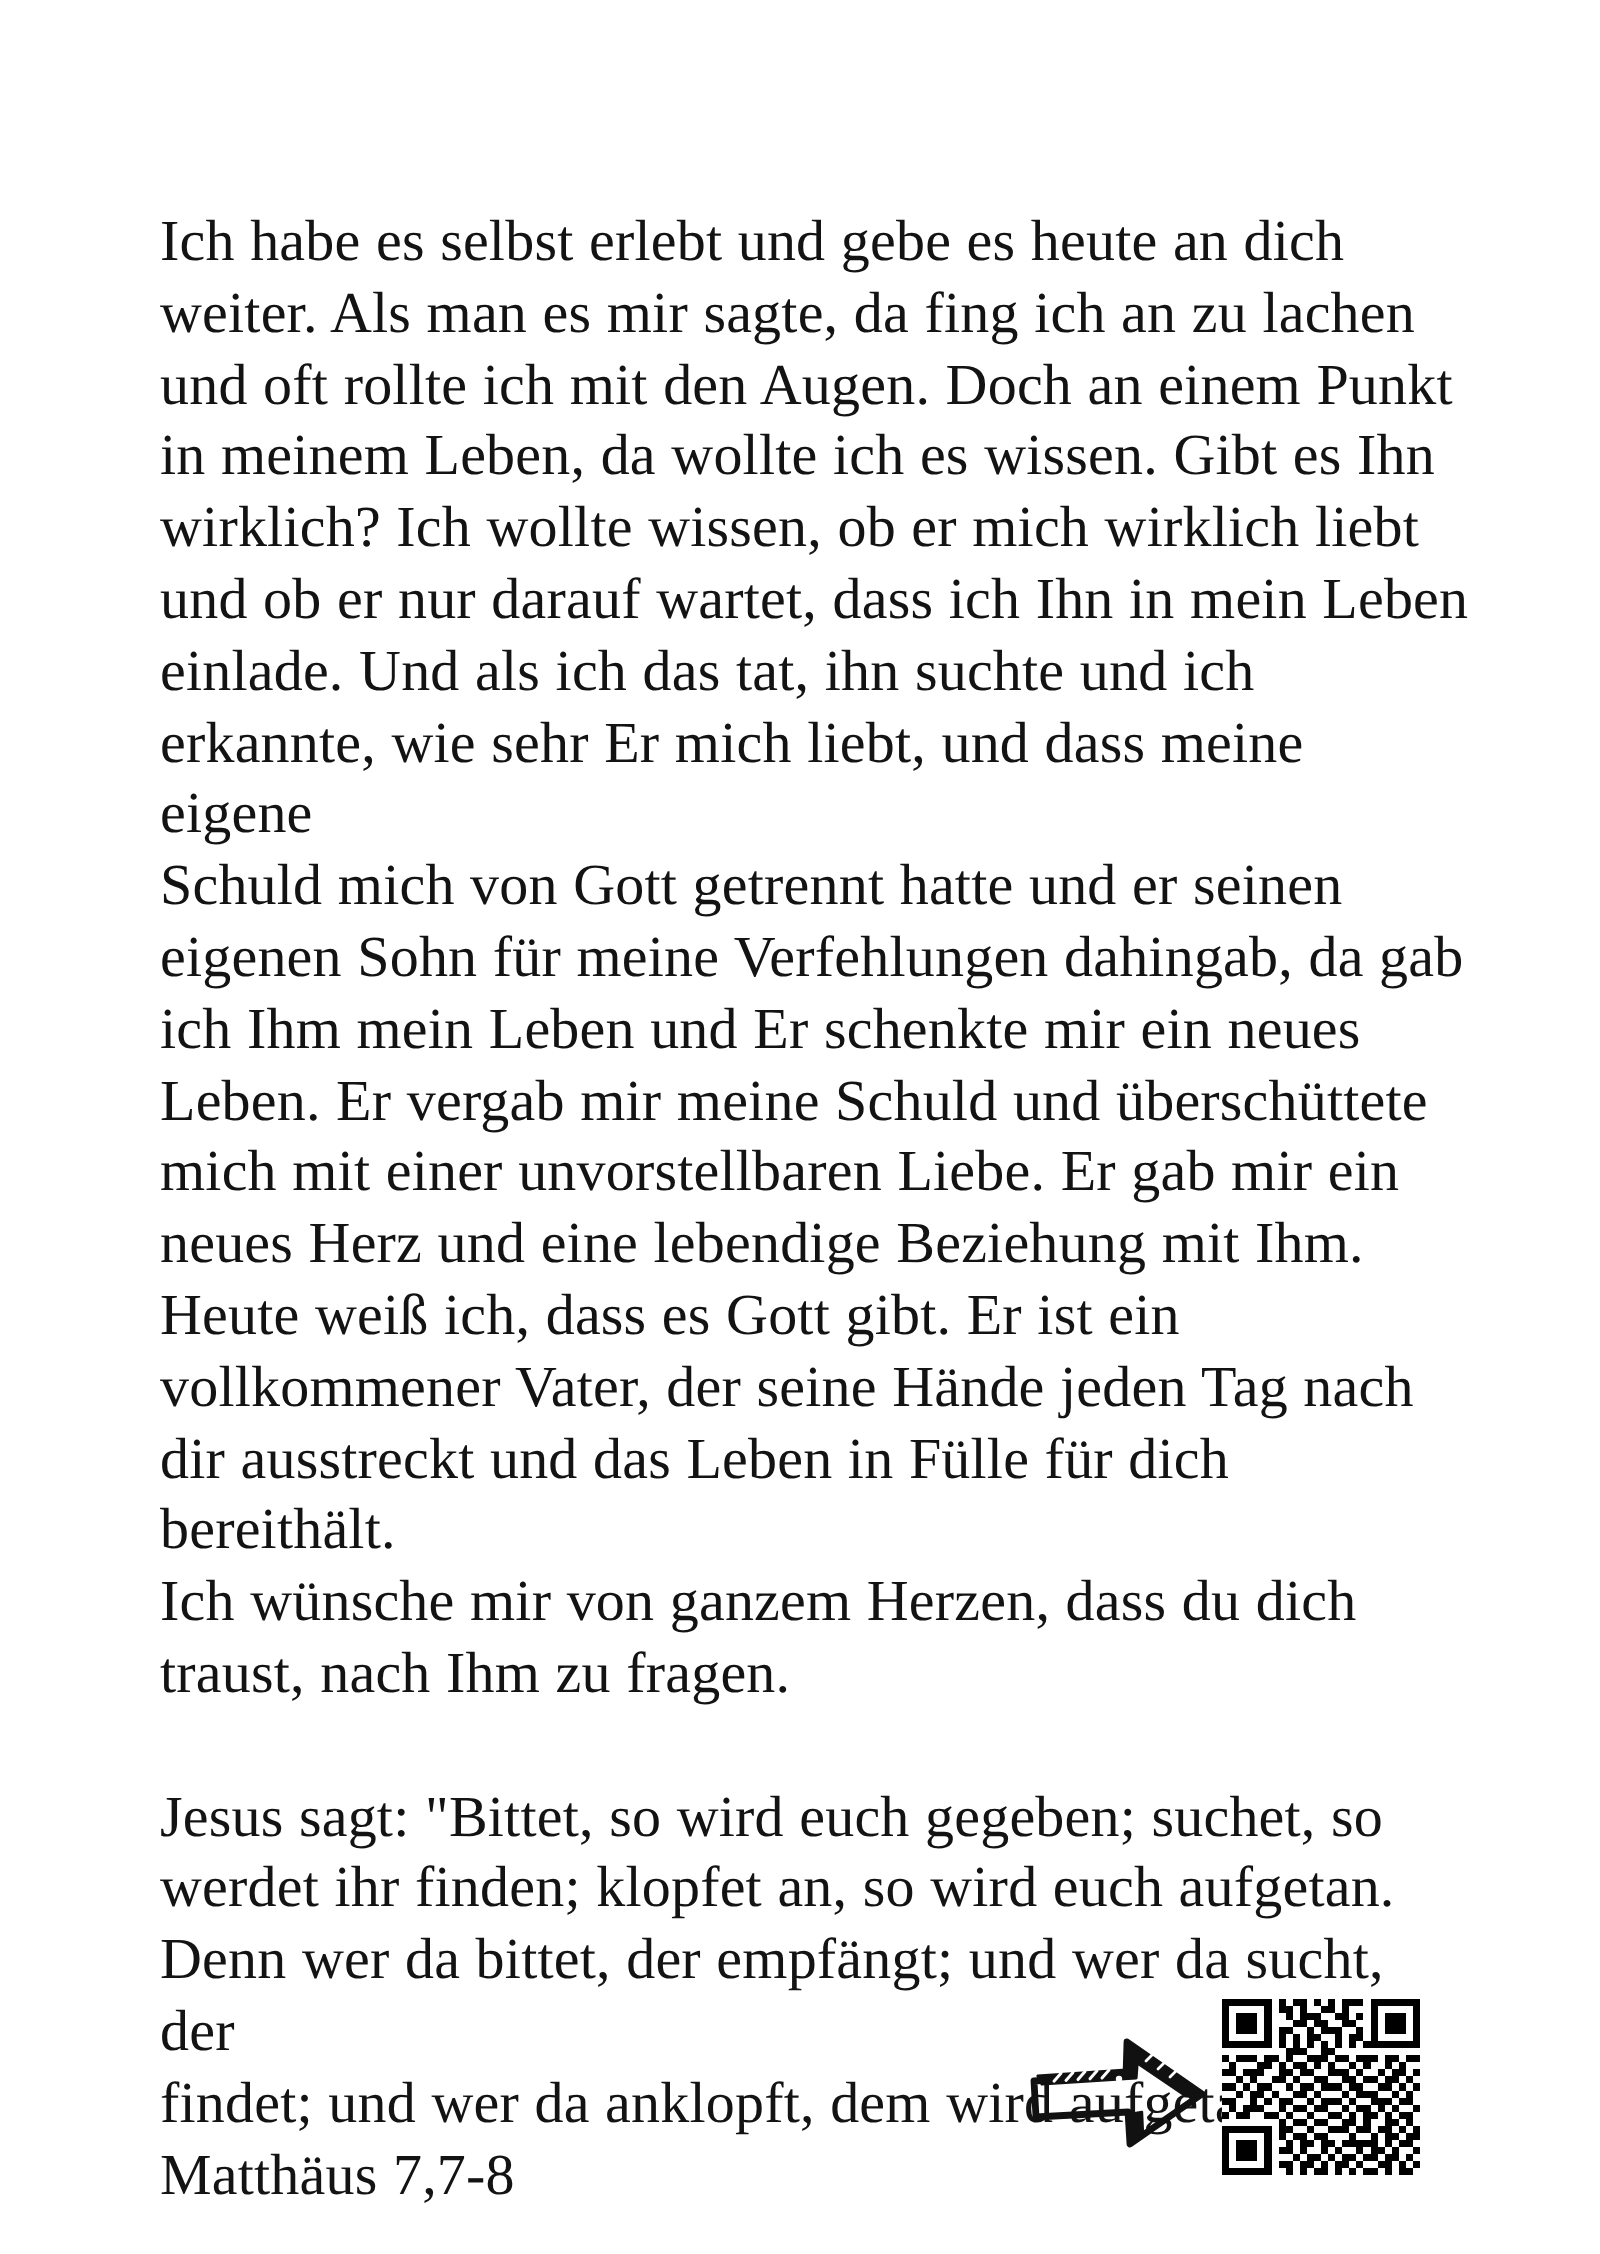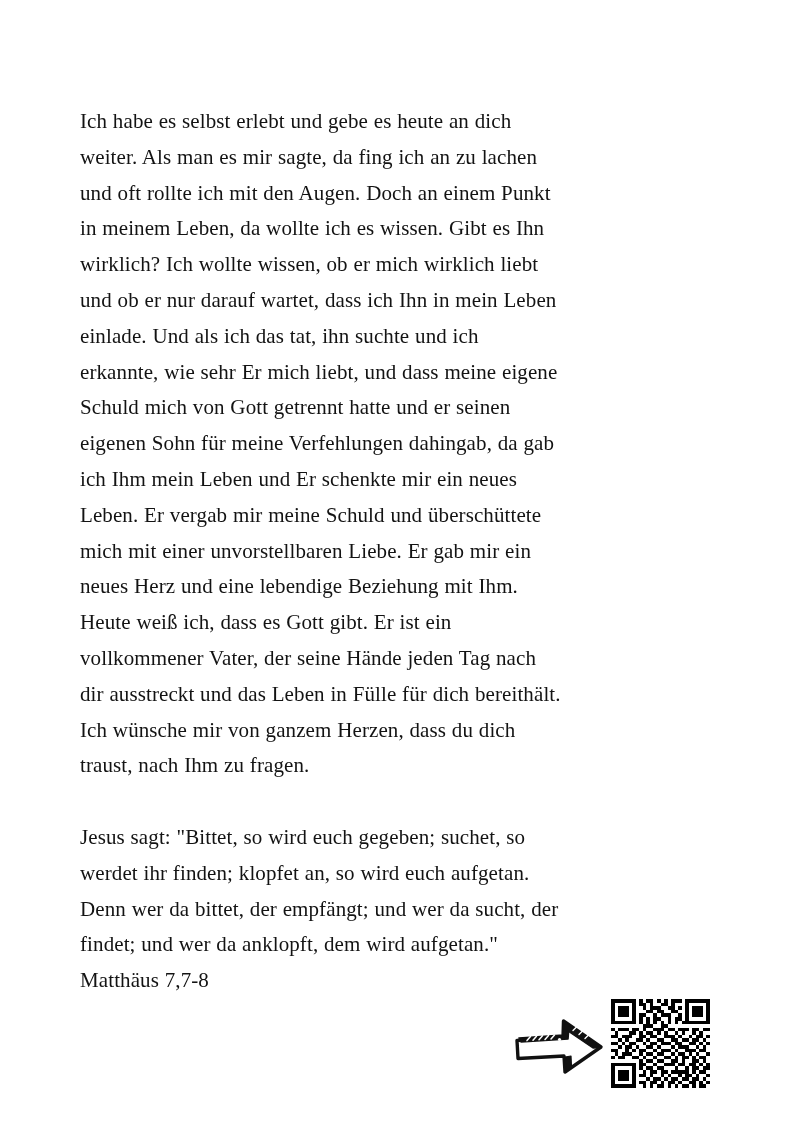--- a/index.html
+++ b/index.html
@@ -25,21 +25,21 @@
   }
 
   .content {
     position: absolute;
     left: 80px;
     top: 104px;
     width: 655px;
   }
 
   .para {
-    font-size: 21px;
+    font-size: 29px;
     line-height: 35.8px;
     letter-spacing: 0.1px;
     word-spacing: 0.4px;
     color: #131313;
     margin: 0;
     text-align: left;
     white-space: pre-line;
   }
 
   .para + .para {

